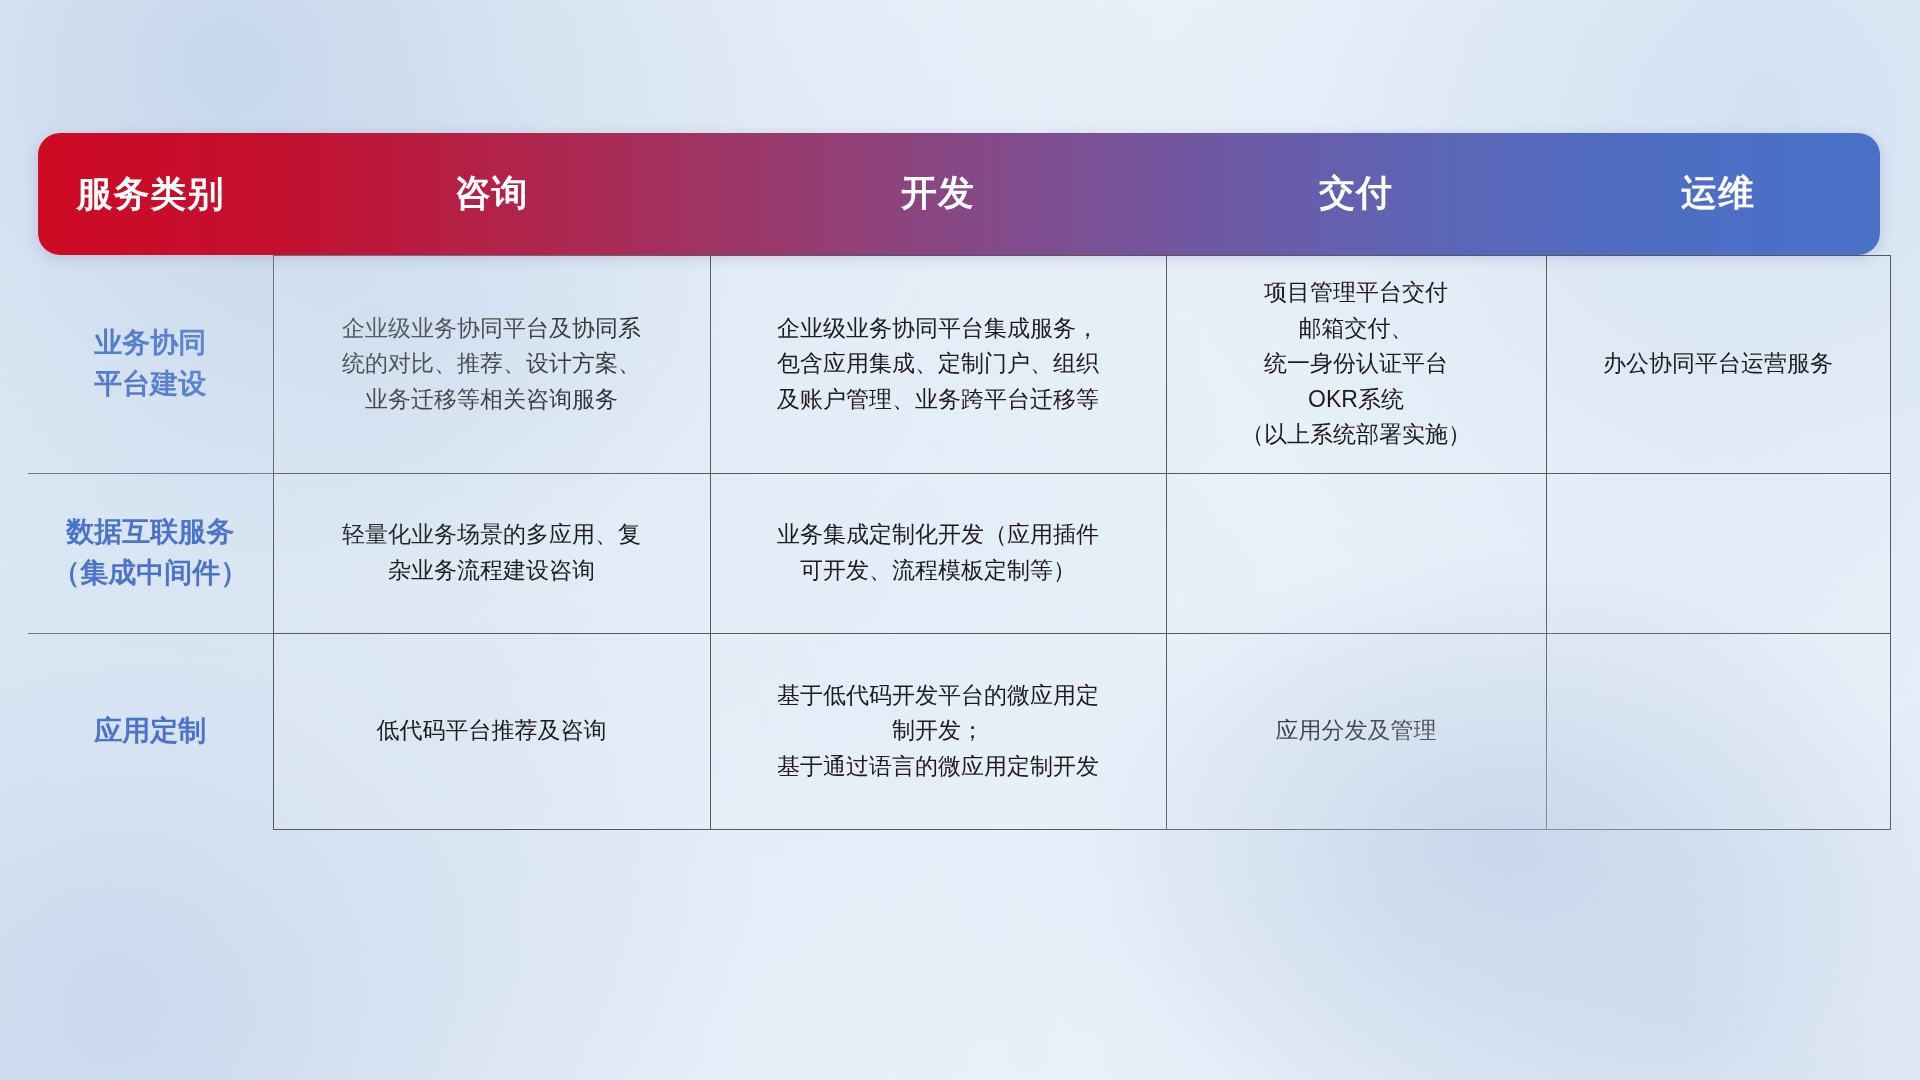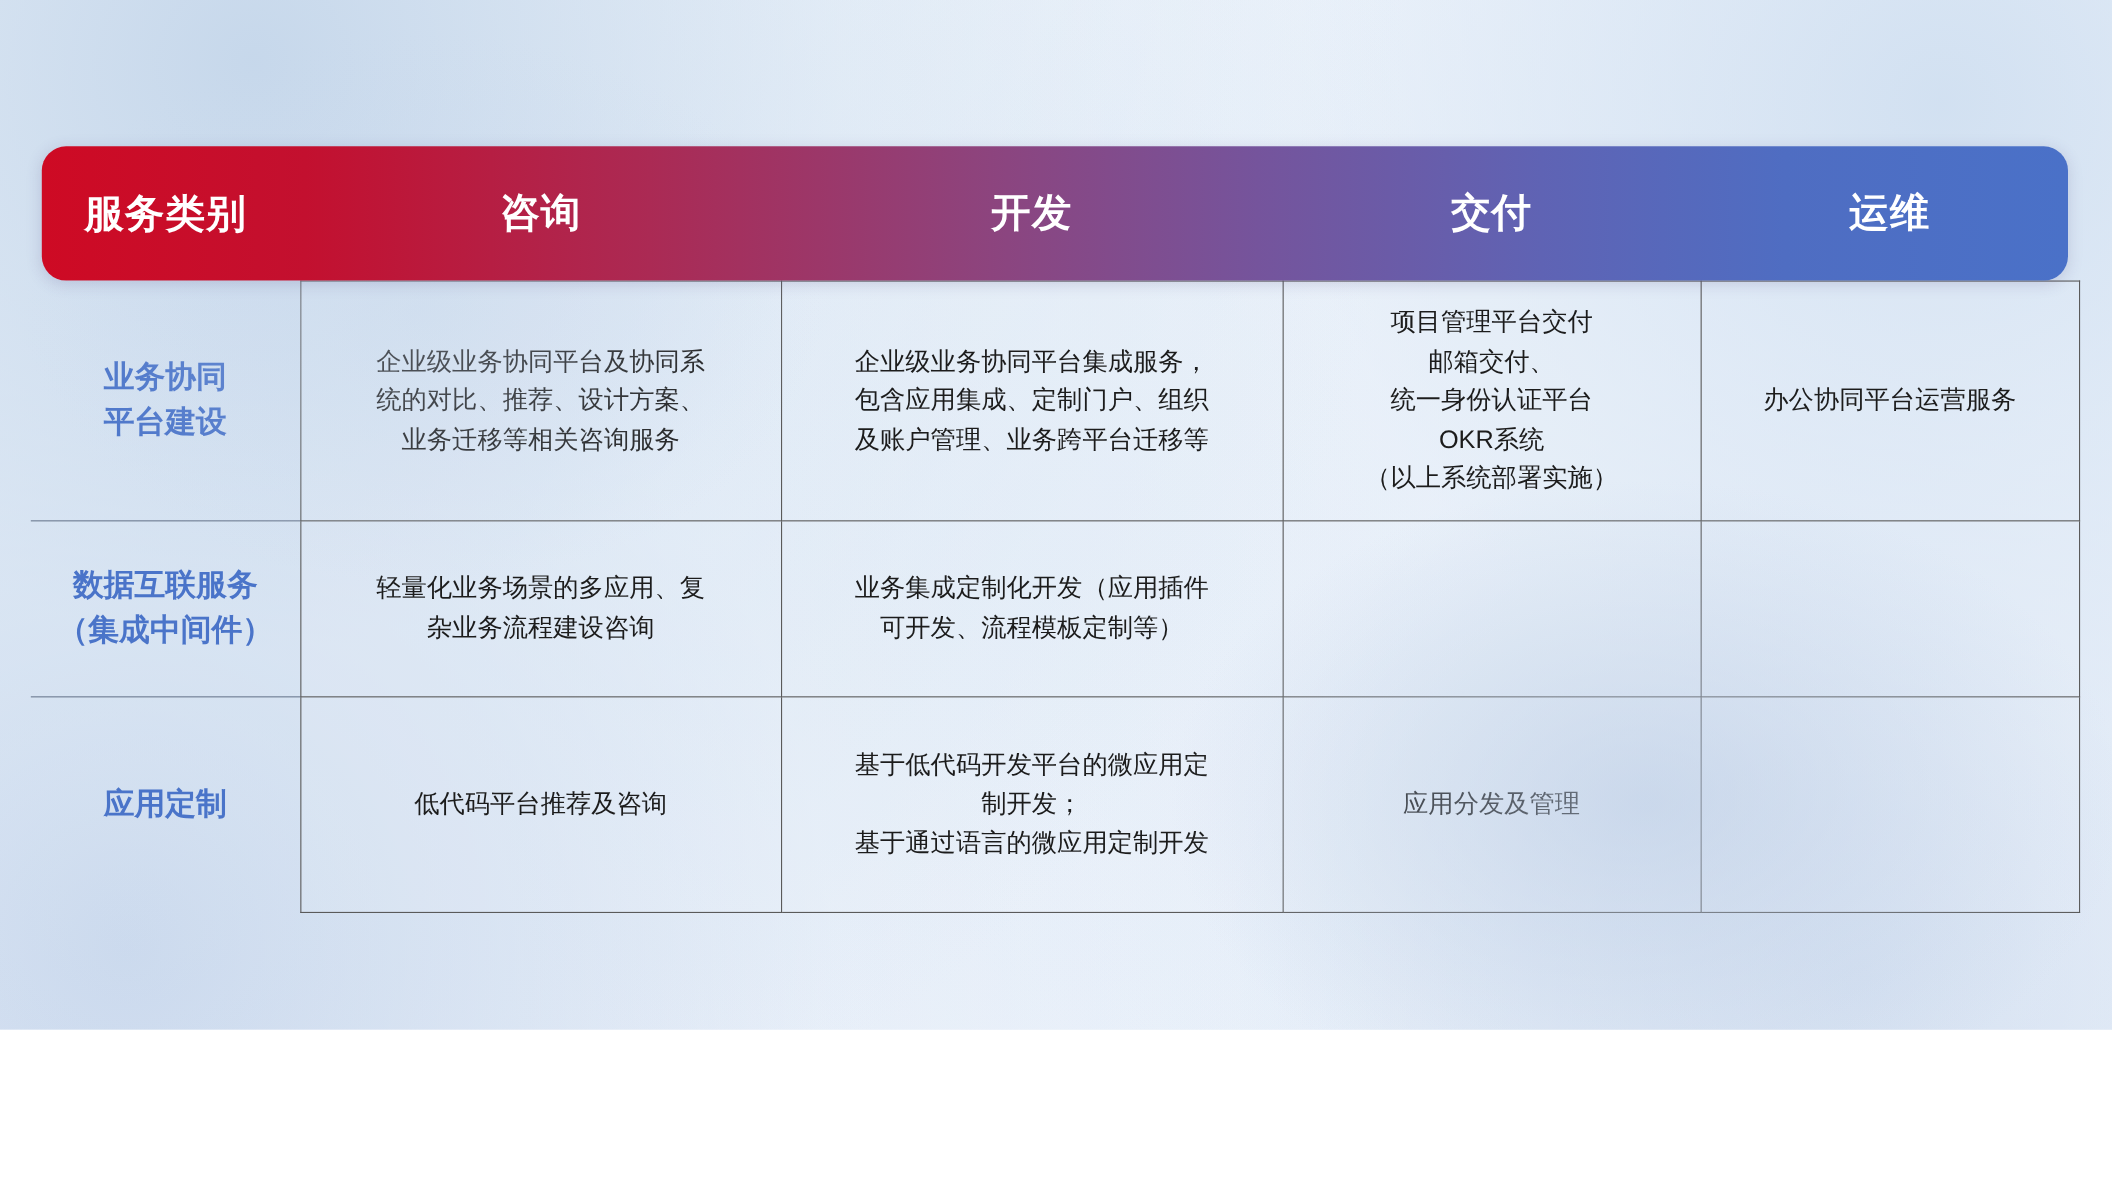--- a/index.html
+++ b/index.html
@@ -11,21 +11,21 @@
     height: 1080px;
     overflow: hidden;
     font-family: "Liberation Sans", sans-serif;
     background: #ffffff;
   }
 
   
   .slide {
     position: relative;
     width: 1920px;
-    height: 936px;
+    height: 1080px;
     background:
       radial-gradient(circle at 12% 6%, rgba(196,214,234,0.95) 0%, rgba(214,228,242,0.55) 28%, rgba(255,255,255,0) 55%),
       radial-gradient(circle at 92% 10%, rgba(206,222,240,0.9) 0%, rgba(226,236,248,0.5) 30%, rgba(255,255,255,0) 60%),
       radial-gradient(circle at 6% 92%, rgba(191,208,233,0.85) 0%, rgba(222,232,246,0.45) 32%, rgba(255,255,255,0) 62%),
       radial-gradient(circle at 88% 95%, rgba(198,213,235,0.8) 0%, rgba(226,236,248,0.4) 30%, rgba(255,255,255,0) 60%),
       radial-gradient(circle at 50% 55%, rgba(232,240,250,0.9) 0%, rgba(243,247,252,0.8) 45%, rgba(252,253,255,0.9) 80%),
       linear-gradient(135deg, #e8eff8 0%, #f4f7fb 40%, #eef3fa 70%, #e6eef8 100%);
   }
   .slide::after {
     content: "";

